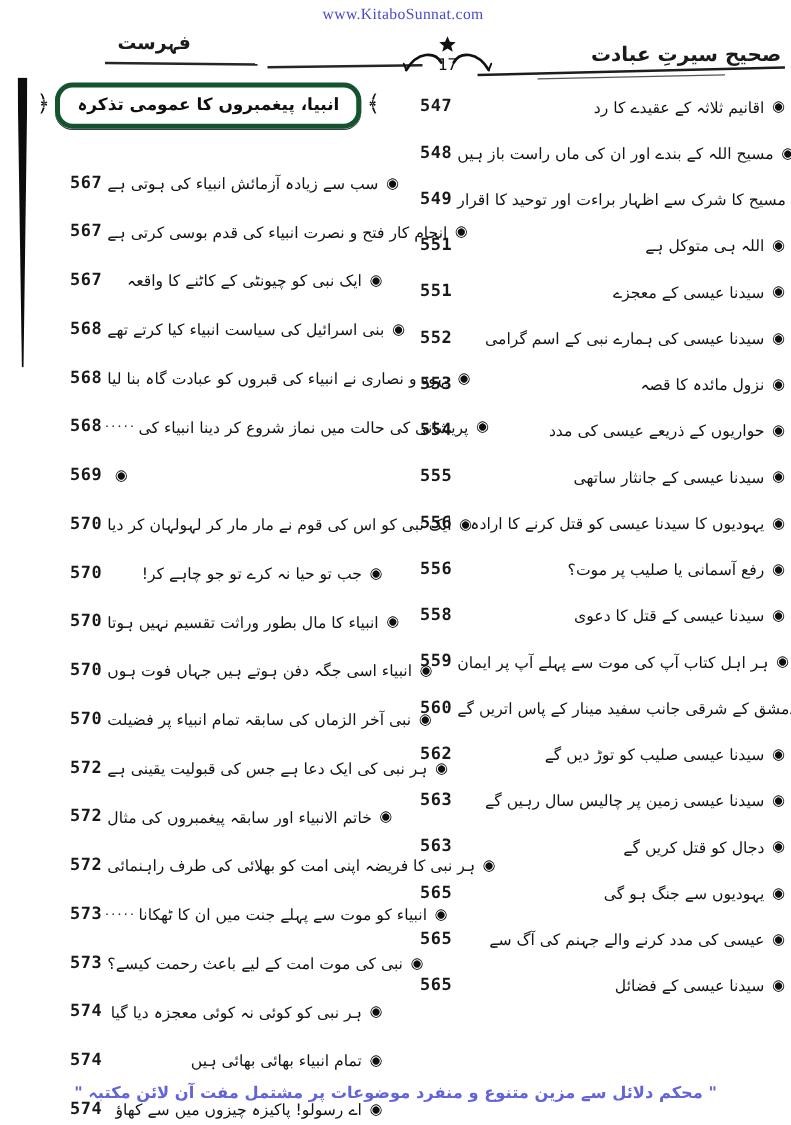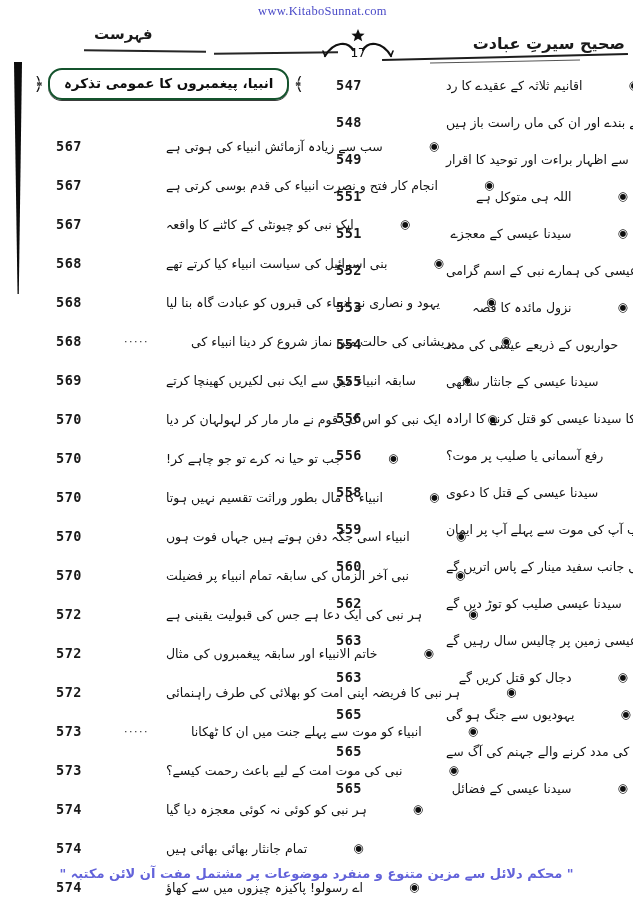--- a/index.html
+++ b/index.html
@@ -74,21 +74,20 @@
     position:absolute;left:34px;top:64px;width:594px;
     display:flex;flex-direction:row-reverse;gap:12px;
   }
   .col{display:flex;flex-direction:column;}
   .col-first{width:310px;padding-top:10px;}  
   .col-second{width:272px;}                   
 
   .entry{
     display:flex;align-items:center;
     height:22px;
-    gap:40px;
   }
   .col-first  .entry{margin-bottom:15px;padding-left:18px;}
   .col-second .entry{margin-bottom:13px;padding-left:22px;margin-top:17px;}
   .entry .num{
     flex:0 0 auto;
     font-family:"DejaVu Sans Mono",monospace;
     font-size:13.5px;font-weight:700;color:#191919;
     letter-spacing:.5px;
   }
   .entry .leader{
@@ -108,21 +107,21 @@
     margin-left:6px;
     font-size:12px;line-height:1;color:#0e0e0e;
   }
   
   .heading-wrap{
     display:flex;justify-content:flex-end;align-items:center;
     gap:4px;margin:0 2px 14px 0;height:40px;
   }
   .heading-flank{font-size:18px;color:#101010;line-height:1;}
   .heading-box{
-    border:2px solid #14532d;border-radius:14px;
+    border:4px solid #14532d;border-radius:14px;
     padding:5px 14px 7px;
     direction:rtl;
     font-size:13.5px;font-weight:700;color:#0f0f0f;
     box-shadow:0 1px 0 #3a3a3a;
     white-space:nowrap;
   }
   
   .footer-tagline{
     position:absolute;left:0;top:866px;width:100%;
     text-align:center;direction:rtl;
@@ -348,21 +347,20 @@
   <div class="entry">
     <span class="num">568</span>
     <span class="leader">·····</span>
     <span class="text">پریشانی کی حالت میں نماز شروع کر دینا انبیاء کی</span>
     <span class="bullet">◉</span>
   </div>
 
   <div class="entry">
     <span class="num">569</span>
     <span class="leader"></span>
-    <span class="text">سابقہ انبیاء میں سے ایک نبی لکیریں کھینچا کرتے</span>
     <span class="bullet">◉</span>
   </div>
 
   <div class="entry">
     <span class="num">570</span>
     <span class="leader"></span>
     <span class="text">ایک نبی کو اس کی قوم نے مار مار کر لہولہان کر دیا</span>
     <span class="bullet">◉</span>
   </div>
 
@@ -432,21 +430,21 @@
   <div class="entry">
     <span class="num">574</span>
     <span class="leader"></span>
     <span class="text">ہر نبی کو کوئی نہ کوئی معجزہ دیا گیا</span>
     <span class="bullet">◉</span>
   </div>
 
   <div class="entry">
     <span class="num">574</span>
     <span class="leader"></span>
-    <span class="text">تمام جانثار بھائی بھائی ہیں</span>
+    <span class="text">تمام انبیاء بھائی بھائی ہیں</span>
     <span class="bullet">◉</span>
   </div>
 
   <div class="entry">
     <span class="num">574</span>
     <span class="leader"></span>
     <span class="text">اے رسولو! پاکیزہ چیزوں میں سے کھاؤ</span>
     <span class="bullet">◉</span>
   </div>
 </div>

